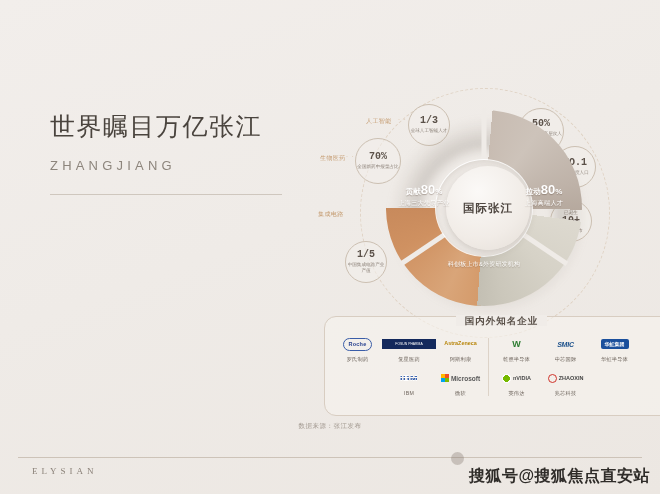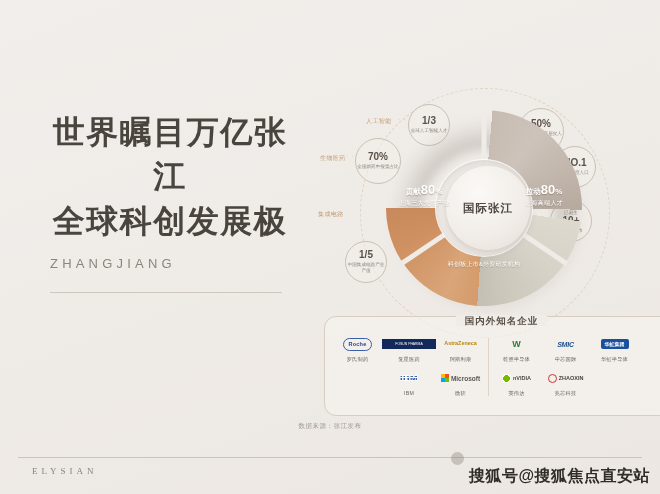--- a/index.html
+++ b/index.html
@@ -15,22 +15,22 @@
     position: absolute; inset: 0;
     background: linear-gradient(160deg, #f2eeeb 0%, #efebe7 45%, #ece7e2 100%);
   }
 
   
   #left-col {
     position: absolute; left: 50px; top: 110px; width: 240px;
   }
   .headline {
     font-family: "Liberation Serif", "DejaVu Serif", serif;
-    font-size: 32px; line-height: 1.38;
-    color: #4a443e; letter-spacing: 1.5px; font-weight: 700; text-align: center;
+    font-size: 25px; line-height: 1.38;
+    color: #4a443e; letter-spacing: 1.5px; font-weight: 400;
   }
   .headline-2 { margin-top: 1px; }
   .subhead {
     margin-top: 13px;
     font-size: 13px; letter-spacing: 4.2px;
     color: #8d857c; font-weight: 400;
   }
   .rule-left {
     margin-top: 21px; width: 232px; height: 1px;
     background: #cfc7be;
@@ -123,21 +123,21 @@
   .bubble {
     position: absolute; border-radius: 50%;
     border: 1px solid #ccc0b2;
     display: flex; flex-direction: column;
     align-items: center; justify-content: center;
     text-align: center; color: #6b6057;
     background: rgba(243,239,235,0.55);
   }
   .bubble .b-big {
     font-size: 10px; font-weight: 700; color: #5b5149;
-    font-family: Liberation Sans, sans-serif;
+    font-family: Liberation Mono, monospace;
     line-height: 1;
   }
   .bubble .b-sml { font-size: 4.6px; line-height: 1.35; margin-top: 2px; color: #8b8178; }
   .bubble.md  { width: 42px; height: 42px; }
   .bubble.lg  { width: 46px; height: 46px; }
 
   #bub-ai    { left: 90px; top: 4px; }
   #bub-bio   { left: 37px; top: 38px; }
   #bub-chip  { left: 27px; top: 94px; margin-top: 47px; }
   #bub-50    { left: 200px; top: 8px; }
@@ -260,21 +260,20 @@
     background: rgba(120,110,100,0.32);
   }
 </style>
 </head>
 <body>
 
 <div id="page">
 
   <div id="left-col">
     <div class="headline">世界瞩目万亿张江</div>
-    <div class="headline headline-2">全球科创发展极</div>
     <div class="subhead">ZHANGJIANG</div>
     <div class="rule-left"></div>
   </div>
 
   <div id="chart-zone">
 
     <div class="arc-dash" id="arc-outer"></div>
 
     <div class="side-tag" id="tag-ai">人工智能</div>
     <div class="dots" id="dots-ai">· ·</div>

